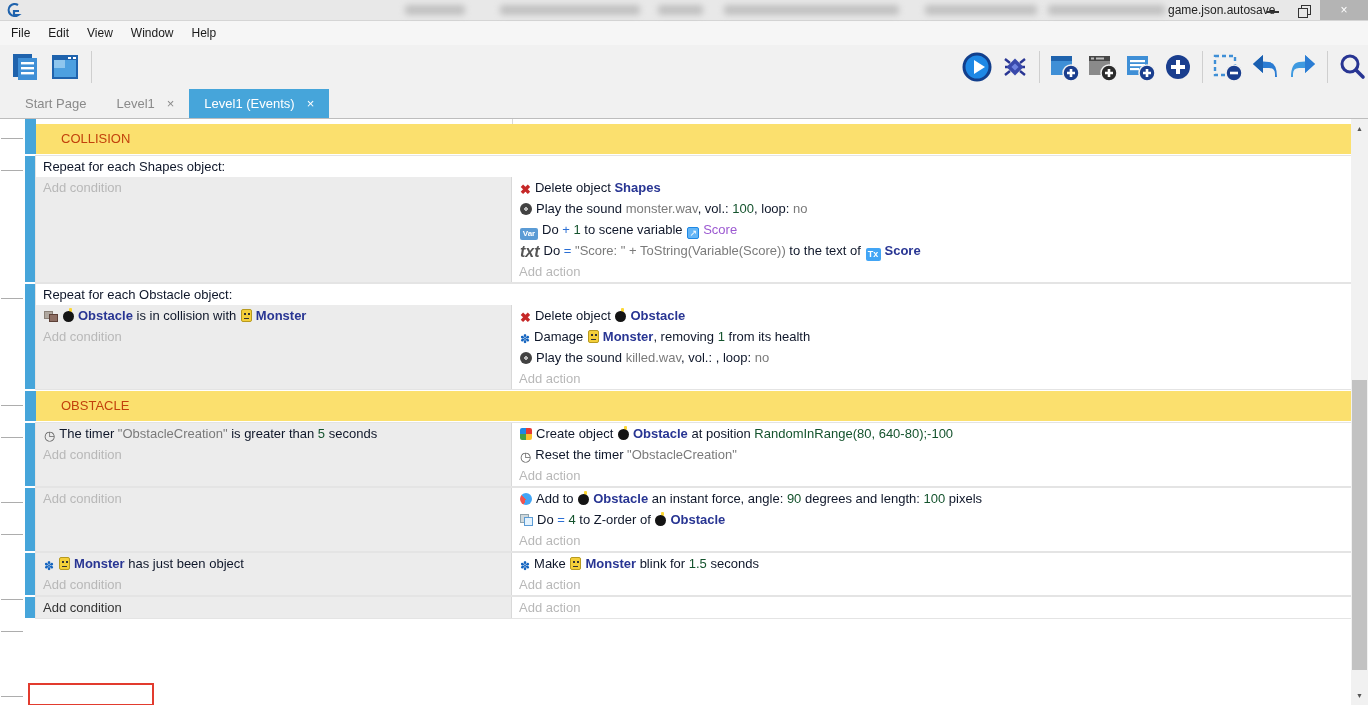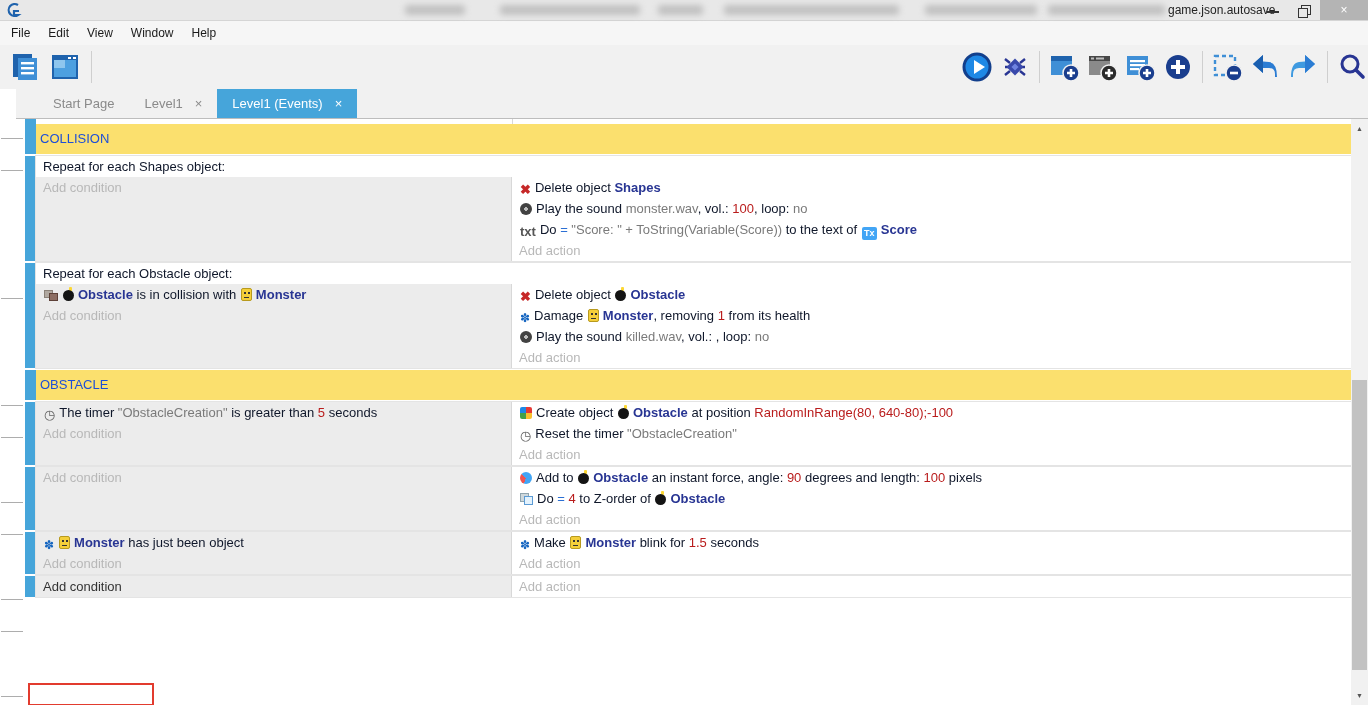--- a/index.html
+++ b/index.html
@@ -23,66 +23,66 @@
   
   .menubar{height:24px;background:#f6f6f6;display:flex;align-items:center;padding-left:2px;}
   .menu-item{font-size:12px;color:#1a1a1a;padding:0 9px;line-height:24px;}
   
   .toolbar{height:44px;background:#f1f1f1;position:relative;}
   .tb-left{position:absolute;left:8px;top:5px;display:flex;gap:6px;align-items:center;}
   .tb-right{position:absolute;left:960px;top:5px;display:flex;gap:4px;align-items:center;}
   .tbtn{width:34px;height:34px;display:flex;align-items:center;justify-content:center;}
   .tb-sep{width:1px;height:32px;background:#cfcfcf;margin:0 3px;}
   
-  .tabbar{height:30px;background:#f1f1f1;border-bottom:1px solid #bdbdbd;display:flex;align-items:stretch;padding-left:22px;box-sizing:border-box;margin-left:16px;}
+  .tabbar{height:30px;background:#f1f1f1;border-bottom:1px solid #bdbdbd;display:flex;align-items:stretch;padding-left:10px;box-sizing:border-box;}
   .tab{display:flex;align-items:center;gap:12px;padding:0 15px;font-size:13px;color:#8a8a8a;}
   .tab .tab-x{font-size:13px;color:#8a8a8a;}
   .tab.active{background:var(--accent);color:#fff;}
   .tab.active .tab-x{color:#fff;}
   
   .events{position:absolute;top:119px;left:0;right:0;bottom:0;background:#fff;overflow:hidden;}
   .gutter{position:absolute;left:0;top:0;width:25px;height:100%;background:#fff;}
   .tick{position:absolute;left:1px;width:22px;border-top:1px solid #adadad;}
   .rows{position:absolute;left:25px;top:0;width:1326px;}
   .row{display:flex;margin-bottom:2px;}
   .row.sliver{margin-bottom:0;height:5px;}
   .handle{width:11px;flex:none;background:var(--accent);}
   .row-content{flex:1;min-width:0;position:relative;}
   .sliver .row-content{background:#fff;}
   .sliver .row-content::after{content:"";position:absolute;left:476px;top:0;bottom:0;width:1px;background:#d8d8d8;}
-  .group-content{background:var(--group-yellow);height:30px;line-height:30px;padding-left:4px;font-size:13px;color:#1d4ed8;box-sizing:border-box;}
+  .group-content{background:var(--group-yellow);height:30px;line-height:30px;padding-left:25px;font-size:13px;color:#c2410c;box-sizing:border-box;}
   .event-content{background:#fff;box-shadow:0 0 0 1px #e4e4e4;}
   .event-header{height:21px;line-height:21px;padding-left:7px;font-size:13px;color:#1a1a1a;white-space:nowrap;}
   .event-body{display:flex;align-items:stretch;}
   .cond-col{width:476px;flex:none;background:#ececec;border-right:1px solid #d8d8d8;box-sizing:border-box;}
   .act-col{flex:1;min-width:0;}
   .line{height:21px;line-height:21px;padding-left:7px;font-size:13px;color:#1a1a1a;white-space:nowrap;overflow:hidden;}
   .line.placeholder{color:#b8b8b8;}
   .line.placeholder-dark{color:#333;}
   .t-p{color:#0f172a;}
   .t-o{color:#283593;font-weight:bold;}
-  .t-v{color:#b91c1c;text-align:right;}
+  .t-v{color:#14532d;text-align:right;}
   .t-g{color:#7a7a7a;}
   .t-b{color:#2b6fd4;}
   .t-pu{color:#9c59d1;}
   
   .icon{display:inline-block;vertical-align:-2px;margin:0 4px 0 1px;position:relative;}
   .ic-collision{width:14px;height:11px;}
   .ic-collision::before{content:"";position:absolute;left:0;top:0;width:7px;height:6px;background:#b0a8a0;border:1px solid #8a8178;}
   .ic-collision::after{content:"";position:absolute;right:0;bottom:0;width:7px;height:6px;background:#8d6e63;border:1px solid #5d4037;}
   .ic-monster{width:11px;height:13px;background:#f4cf3a;border:1px solid #b89a1e;border-radius:2px;box-sizing:border-box;}
   .ic-monster::before{content:"";position:absolute;left:2px;top:3px;width:2px;height:2px;background:#333;box-shadow:4px 0 0 #333;}
   .ic-monster::after{content:"";position:absolute;left:2px;top:8px;width:5px;height:1px;background:#333;}
   .ic-bomb{width:11px;height:14px;}
   .ic-bomb::after{content:"";position:absolute;left:0;bottom:0;width:11px;height:11px;background:#141414;border-radius:50%;}
   .ic-bomb::before{content:"";position:absolute;left:6px;top:0;width:3px;height:4px;background:#fdd835;border-radius:1px;}
   .ic-delete{color:#c62828;font-size:13px;font-weight:bold;}
   .ic-sound{width:12px;height:12px;border-radius:50%;background:radial-gradient(circle at 50% 50%,#bdbdbd 0 2px,#424242 2px);}
   .ic-var{width:18px;height:12px;background:#5b9bd5;border-radius:2px;color:#fff;font-size:8px;line-height:12px;text-align:center;font-weight:bold;}
-  .ic-txt{color:#555;font-size:13px;font-weight:bold;}
+  .ic-txt{color:#555;font-style:italic;font-size:16px;font-weight:bold;}
   .ic-scenevar{width:12px;height:12px;background:#64b5f6;border:1px solid #1e88e5;border-radius:2px;color:#fff;font-size:9px;line-height:10px;text-align:center;box-sizing:border-box;}
   .ic-textobj{width:15px;height:13px;background:#42a5f5;border-radius:2px;color:#fff;font-size:9px;line-height:13px;text-align:center;font-weight:bold;}
   .ic-timer{color:#666;font-size:13px;}
   .ic-create{width:12px;height:12px;border-radius:2px;background:conic-gradient(#e53935 0 25%,#fbc02d 0 50%,#43a047 0 75%,#1e88e5 0);}
   .ic-health{color:#1565c0;font-size:12px;}
   .ic-force{width:12px;height:12px;border-radius:50%;background:conic-gradient(from 200deg,#ef5350 0 30%,#42a5f5 0 100%);}
   .ic-zorder{width:13px;height:12px;}
   .ic-zorder::before{content:"";position:absolute;left:0;top:0;width:7px;height:7px;background:#cfd8dc;border:1px solid #90a4ae;}
   .ic-zorder::after{content:"";position:absolute;right:0;bottom:0;width:7px;height:7px;background:#e3f2fd;border:1px solid #5b9bd5;}
   .ic-animation{width:15px;height:10px;background:linear-gradient(90deg,#4e342e 0 44%,#fff 44% 56%,#4e342e 56%);}
@@ -269,20 +269,21 @@
         <div class="handle"></div>
         <div class="row-content event-content">
           <div class="event-header"><span class="t-p">Repeat for each Shapes object:</span></div>
           <div class="event-body">
             <div class="cond-col">
               <div class="line placeholder"><span class="t-ph" style="color: inherit;">Add condition</span></div>
             </div>
             <div class="act-col">
               <div class="line "><span class="icon ic-delete">✖</span><span class="t-p">Delete object </span><span class="t-o">Shapes</span></div>
               <div class="line "><span class="icon ic-sound"></span><span class="t-p">Play the sound </span><span class="t-g">monster.wav</span><span class="t-p">, vol.: </span><span class="t-v">100</span><span class="t-p">, loop: </span><span class="t-g">no</span></div>
+              <div class="line "><span class="icon ic-var">Var</span><span class="t-p">Do </span><span class="t-b">+ </span><span class="t-v">1</span><span class="t-p"> to scene variable </span><span class="icon ic-scenevar">↗</span><span class="t-pu">Score</span></div>
               <div class="line "><span class="icon ic-txt">txt</span><span class="t-p">Do </span><span class="t-b">= </span><span class="t-g">"Score: " + ToString(Variable(Score))</span><span class="t-p"> to the text of </span><span class="icon ic-textobj">Tx</span><span class="t-o">Score</span></div>
               <div class="line placeholder"><span class="t-ph" style="color: inherit;">Add action</span></div>
             </div>
           </div>
         </div>
       </div>
       <div class="row">
         <div class="handle"></div>
         <div class="row-content event-content">
           <div class="event-header"><span class="t-p">Repeat for each Obstacle object:</span></div>

